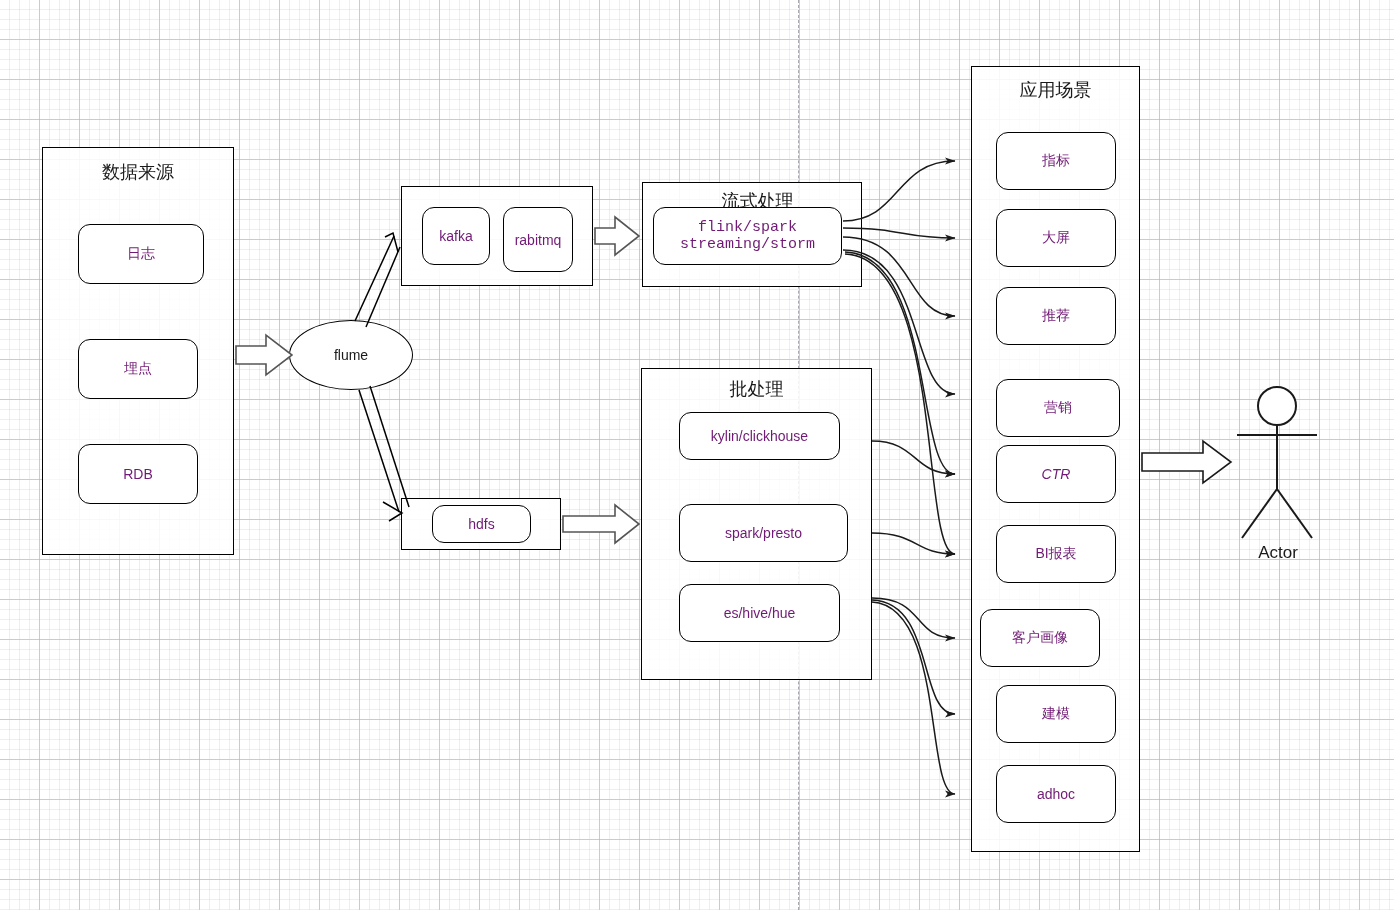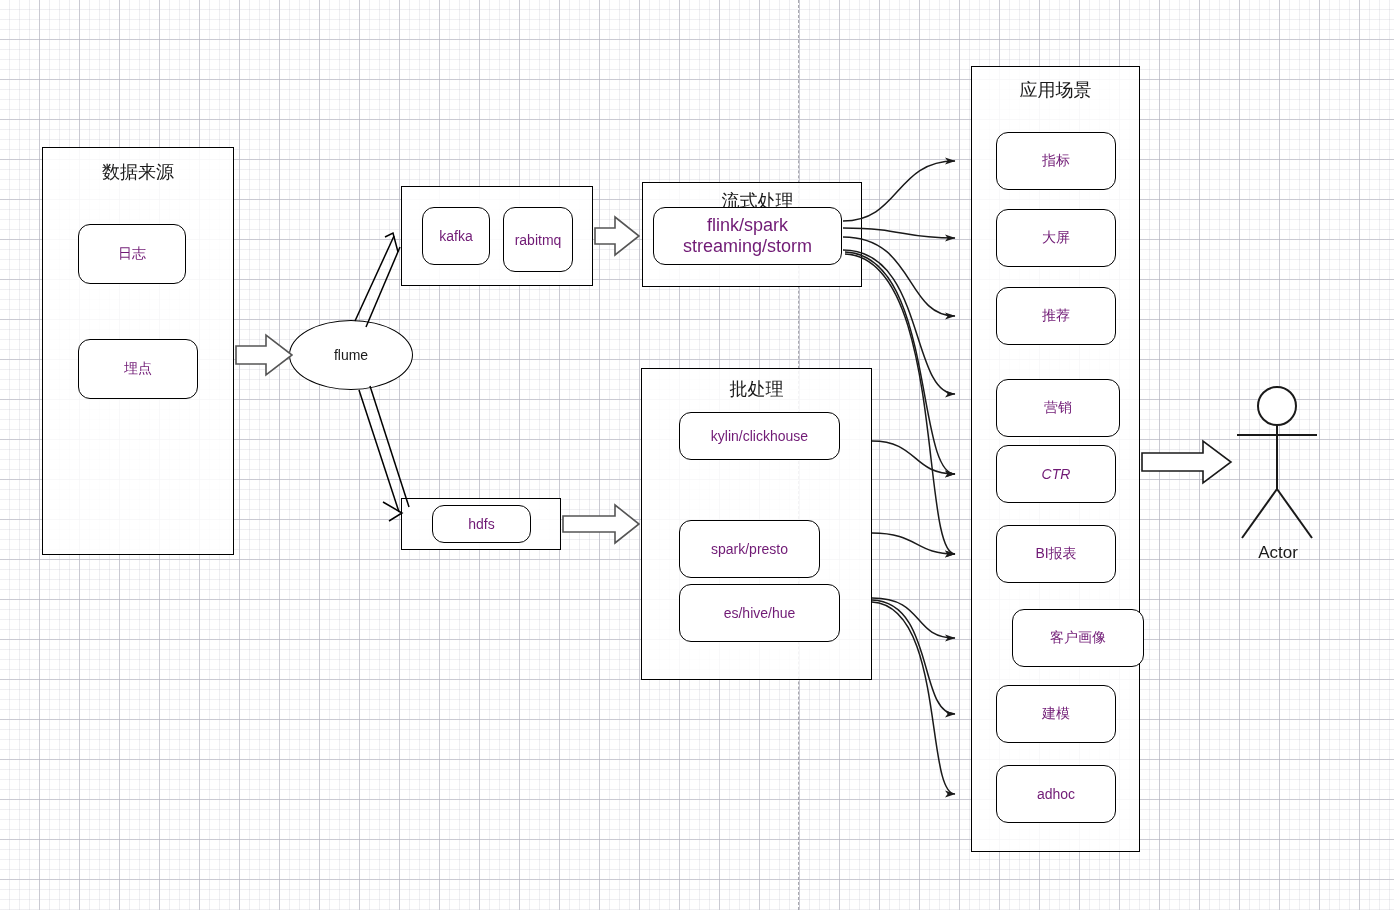--- a/index.html
+++ b/index.html
@@ -95,52 +95,53 @@
 </head>
 <body>
 
 <div id="canvas">
 
   <div class="pagebreak" style="left:798px;"></div>
 
   <div class="group-box" style="left:42px; top:147px; width:192px; height:408px;"></div>
   <div class="group-title" style="left:42px; top:160px; width:192px;">数据来源</div>
 
-  <div class="rbox" style="left:78px; top:224px; width:108px; height:60px;">日志</div>
+  <div class="rbox" style="left:78px; top:224px; width:126px; height:60px;">日志</div>
   <div class="rbox" style="left:78px; top:339px; width:120px; height:60px;">埋点</div>
+  <div class="rbox" style="left:78px; top:444px; width:120px; height:60px;">RDB</div>
 
   <div class="ellipse" style="left:289px; top:320px; width:124px; height:70px;">flume</div>
 
   <div class="plainbox" style="left:401px; top:186px; width:192px; height:100px;"></div>
   <div class="rbox" style="left:422px; top:207px; width:68px; height:58px;">kafka</div>
   <div class="rbox" style="left:503px; top:207px; width:70px; height:65px;">rabitmq</div>
 
   <div class="plainbox" style="left:401px; top:498px; width:160px; height:52px;"></div>
   <div class="rbox" style="left:432px; top:505px; width:99px; height:38px;">hdfs</div>
 
   <div class="group-box" style="left:642px; top:182px; width:220px; height:105px;"></div>
   <div class="group-title" style="left:629px; top:189px; width:257px;">流式处理</div>
-  <div class="rbox" style="left:653px; top:207px; width:189px; height:58px; font-size:18px;">flink/spark streaming/storm</div>
+  <div class="rbox" style="left:653px; top:207px; width:189px; height:58px; font-size:15px;font-family:Liberation Mono, monospace;">flink/spark streaming/storm</div>
 
   <div class="group-box" style="left:641px; top:368px; width:231px; height:312px;"></div>
   <div class="group-title" style="left:641px; top:377px; width:231px;">批处理</div>
   <div class="rbox" style="left:679px; top:412px; width:161px; height:48px;">kylin/clickhouse</div>
-  <div class="rbox" style="left:679px; top:504px; width:141px; height:58px;margin-top:16px;">spark/presto</div>
+  <div class="rbox" style="left:679px; top:504px; width:169px; height:58px;">spark/presto</div>
   <div class="rbox" style="left:679px; top:584px; width:161px; height:58px;">es/hive/hue</div>
 
   <div class="group-box" style="left:971px; top:66px; width:169px; height:786px;"></div>
   <div class="group-title" style="left:971px; top:78px; width:169px;">应用场景</div>
 
   <div class="rbox" style="left:996px; top:132px; width:120px; height:58px;">指标</div>
   <div class="rbox" style="left:996px; top:209px; width:120px; height:58px;">大屏</div>
   <div class="rbox" style="left:996px; top:287px; width:120px; height:58px;">推荐</div>
   <div class="rbox" style="left:996px; top:379px; width:124px; height:58px;">营销</div>
   <div class="rbox" style="left:996px; top:445px; width:120px; height:58px;font-style:italic;">CTR</div>
   <div class="rbox" style="left:996px; top:525px; width:120px; height:58px;">BI报表</div>
-  <div class="rbox" style="left:1012px; top:609px; width:132px; height:58px;">客户画像</div>
+  <div class="rbox" style="left:980px; top:609px; width:120px; height:58px;">客户画像</div>
   <div class="rbox" style="left:996px; top:685px; width:120px; height:58px;">建模</div>
   <div class="rbox" style="left:996px; top:765px; width:120px; height:58px;">adhoc</div>
 
   <div class="actor-label" style="left:1228px; top:543px; width:100px;">Actor</div>
 
   <svg class="overlay" viewBox="0 0 1394 910" xmlns="http://www.w3.org/2000/svg">
     <defs>
       <marker id="thinArrow" markerWidth="11" markerHeight="8" refX="10" refY="4" orient="auto" markerUnits="userSpaceOnUse">
         <path d="M0,0.4 L10.5,4 L0,7.6 L2.6,4 Z" fill="#1a1a1a"></path>
       </marker>

